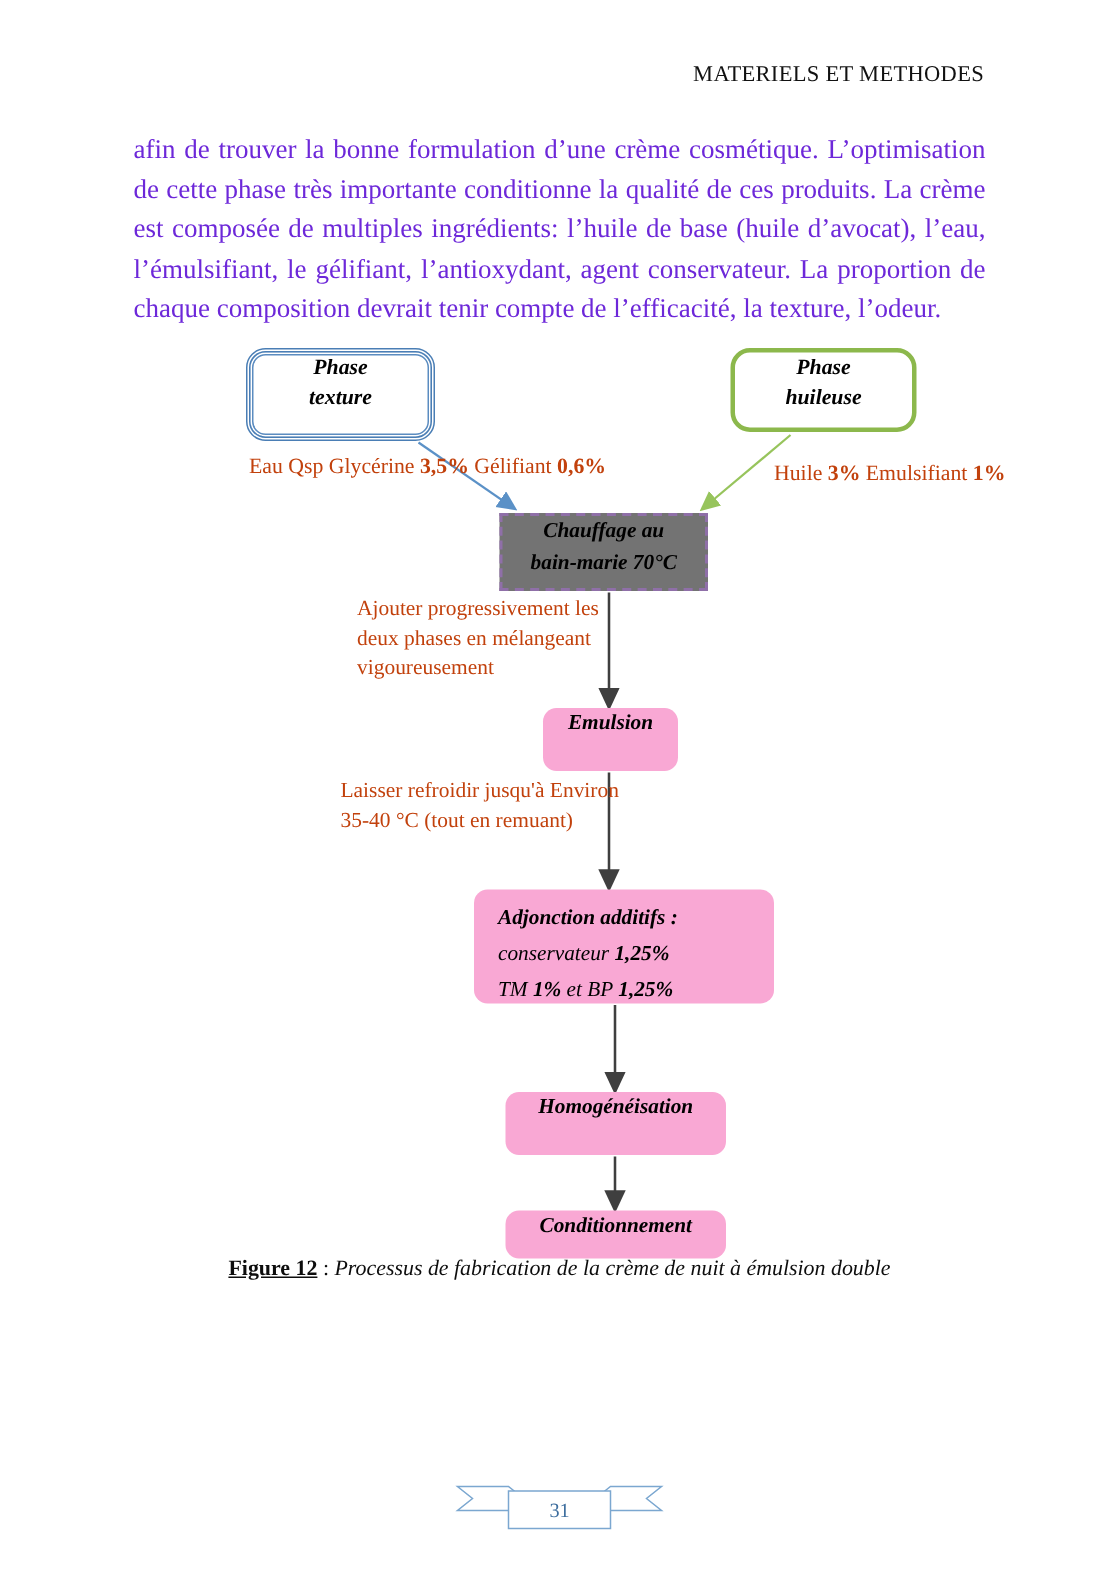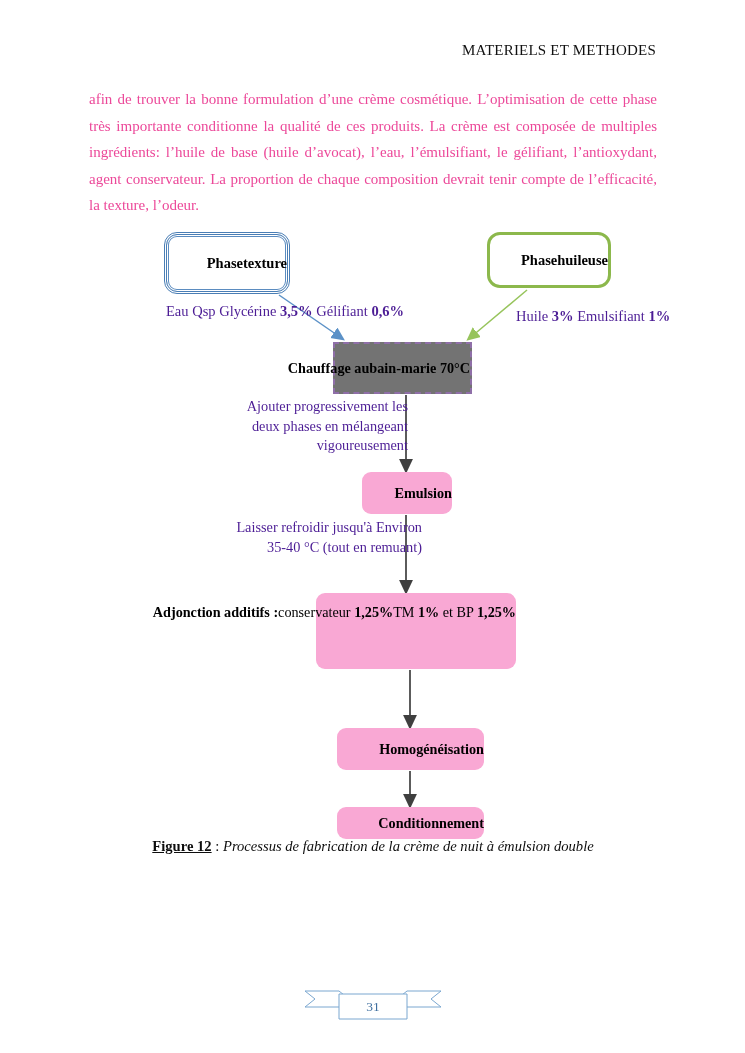--- a/index.html
+++ b/index.html
@@ -26,43 +26,44 @@
     font-size: 15px;
     letter-spacing: 0.2px;
     color: #111;
     white-space: nowrap;
   }
   .body-text {
     position: absolute;
     top: 86px;
     left: 89px;
     width: 568px;
-    font-size: 15px;
+    font-size: 18px;
     line-height: 26.5px;
     text-align: justify;
     text-justify: inter-word;
-    color: #ec4899;
+    color: #6d28d9;
   }
 
   
   .flow {
     position: absolute;
     top: 222px;
     left: 0;
     width: 745px;
     height: 620px;
   }
   .node {
     position: absolute;
     box-sizing: border-box;
     display: flex;
-    flex-direction: row;
+    flex-direction: column;
     align-items: center;
-    justify-content: flex-end;
+    justify-content: flex-start;
     text-align: center;
+    font-style: italic;
   }
   .node .ln {
     display: block;
     white-space: nowrap;
   }
 
   
   .box-aqueuse {
     left: 164px;
     top: 10px;
@@ -119,22 +120,22 @@
   }
   .box-homog { left: 337px; top: 506px; width: 147px; height: 42px; }
   .box-condit { left: 337px; top: 585px; width: 147px; height: 32px; }
   .b { font-weight: bold; }
 
   
   .annot {
     position: absolute;
     font-size: 14.5px;
     line-height: 21px;
-    text-align: right;
-    color: #4c1d95;
+    text-align: left;
+    color: #c2410c;
     white-space: nowrap;
   }
   .annot-aqueuse { left: 166px; top: 79px; width: 126px; }
   .annot-huileuse { left: 516px; top: 84px; width: 140px; }
   .annot-ajouter {
     left: 238px; top: 175px; width: 170px;
     white-space: normal; line-height: 19.5px; font-size: 14.3px;
   }
   .annot-refroidir {
     left: 227px; top: 296px; width: 195px;

